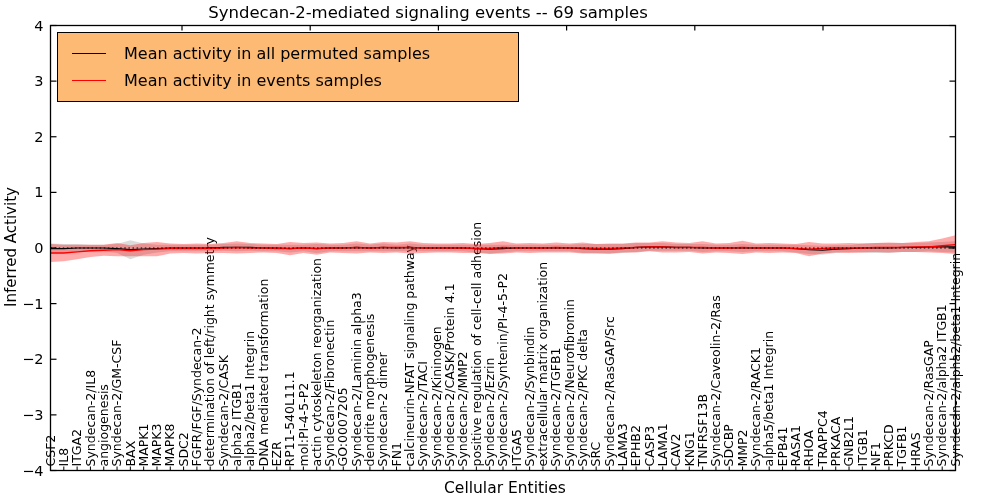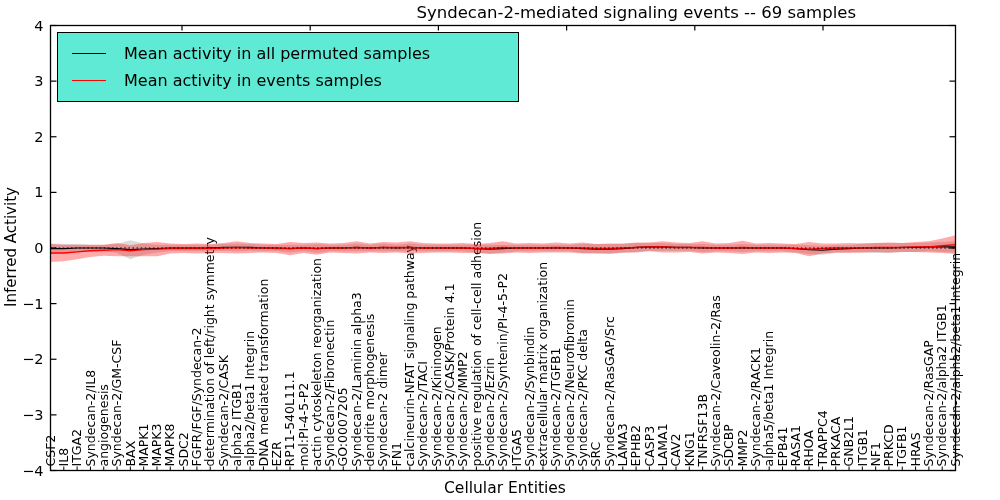--- a/index.html
+++ b/index.html
@@ -6,27 +6,27 @@
   .figure{
     position:relative;
     width:1000px;height:500px;
     background:#ffffff;
     font-family:"DejaVu Sans",sans-serif;
     color:#000;
     overflow:hidden;
   }
   .chart-title{
     position:absolute;top:3px;left:0;width:856px;
-    text-align:right;font-size:16.5px;
+    text-align:center;font-size:16.5px;
   }
   #plot{position:absolute;top:0;left:0;}
   .legend{
     position:absolute;top:32px;left:57px;width:462px;
     box-sizing:border-box;
-    border:1.6px solid #000;background:#5eead4;
+    border:1.6px solid #000;background:#fdba74;
     padding:7px 0 7px 14px;
   }
   .legend-row{display:flex;align-items:center;height:27px;font-size:16px;}
   .legend-swatch{width:34px;height:0;border-top:1.7px solid #000;margin-right:18px;flex:0 0 auto;}
   .ylabel{
     position:absolute;top:237px;left:-88px;width:200px;height:20px;
     text-align:center;font-size:15px;
     transform:rotate(-90deg);
   }
   .xlabel{

